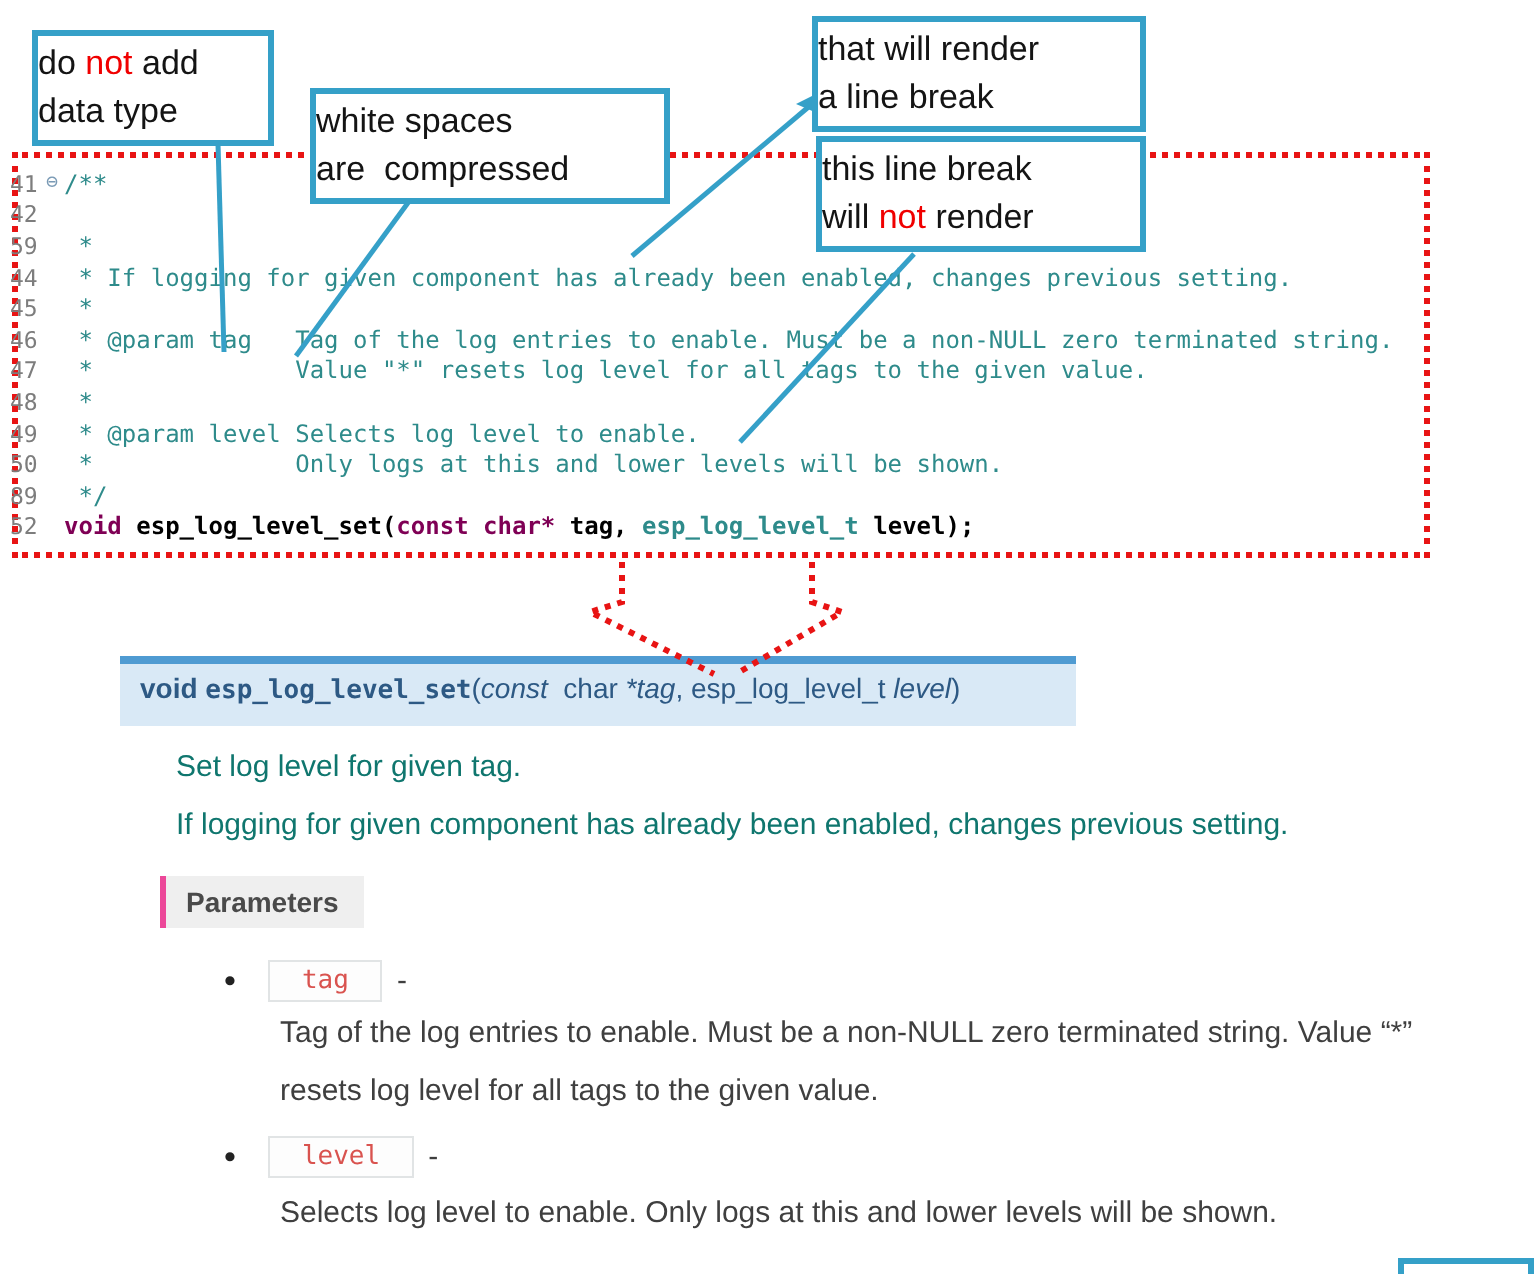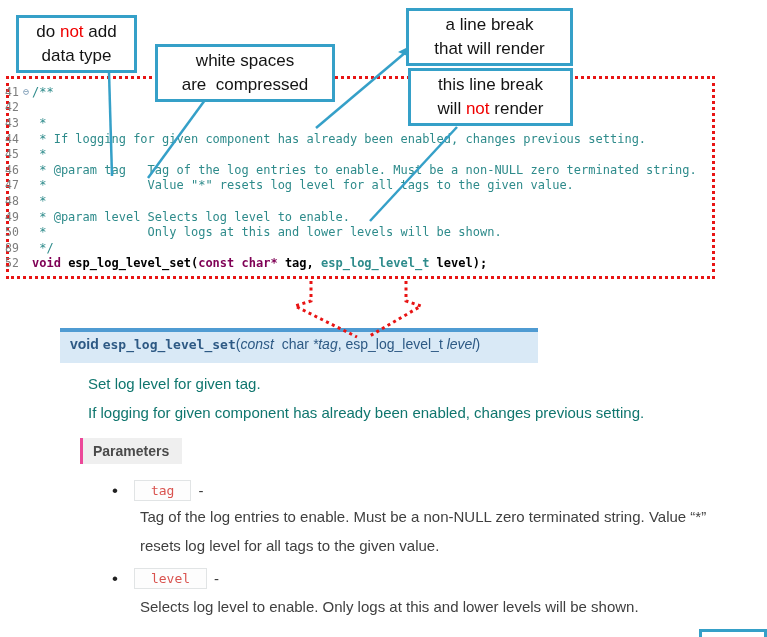--- a/index.html
+++ b/index.html
@@ -17,21 +17,21 @@
   .lnum{width:18px;color:#7d7d7d;font-size:11.5px;flex:none;}
   .fold{width:9px;flex:none;color:#7a9ab5;font-size:10px;line-height:10px;}
   .code{margin:0;white-space:pre;color:#2e8b8b;}
   .code span{white-space:pre;}
   .decl{color:#000;font-weight:bold;}
   .kw{color:#7f0055;font-weight:bold;}
   .fn{color:#000;font-weight:bold;}
   .ctype{color:#2e8b8b;font-weight:bold;}
   
   .callout{position:absolute;z-index:10;background:#fff;border:3px solid #35a0c8;
-           text-align:center;font-size:17px;color:#141414;padding:2px 0;}
+           font-size:17px;color:#141414;padding:2px 0;}
   .cline{line-height:24px;white-space:pre;}
   .red{color:#f00000;}
   
   .doc-text{position:absolute;color:#0f766e;font-size:15px;z-index:3;}
   .sigbar{position:absolute;left:60px;top:328px;width:468px;height:27px;z-index:3;
           background:#d9e9f6;border-top:4px solid #4f9bd2;
           padding:4px 0 0 10px;box-sizing:content-box;
           color:#2d5984;font-size:14px;white-space:pre;}
   .sigbar span{white-space:pre;}
   .s-ret{font-weight:bold;}
@@ -73,21 +73,21 @@
     <div class="crow">
       <span class="lnum">41</span>
       <span class="fold">⊖</span>
       <pre class="code">/**</pre>
     </div>
     <div class="crow">
       <span class="lnum">42</span>
       <span class="fold"></span>
     </div>
     <div class="crow">
-      <span class="lnum">43</span>
+      <span class="lnum">59</span>
       <span class="fold"></span>
       <pre class="code"> *</pre>
     </div>
     <div class="crow">
       <span class="lnum">44</span>
       <span class="fold"></span>
       <pre class="code"> * If logging for given component has already been enabled, changes previous setting.</pre>
     </div>
     <div class="crow">
       <span class="lnum">45</span>
@@ -133,22 +133,22 @@
 
   <div class="callout" style="left:16px;top:15px;width:115px;">
     <div class="cline"><span>do </span><span class="red">not</span><span> add</span></div>
     <div class="cline">data type</div>
   </div>
   <div class="callout" style="left:155px;top:44px;width:174px;">
     <div class="cline">white spaces</div>
     <div class="cline">are  compressed</div>
   </div>
   <div class="callout" style="left:406px;top:8px;width:161px;">
+    <div class="cline">that will render</div>
     <div class="cline">a line break</div>
-    <div class="cline">that will render</div>
   </div>
   <div class="callout" style="left:408px;top:68px;width:159px;">
     <div class="cline">this line break</div>
     <div class="cline"><span>will </span><span class="red">not</span><span> render</span></div>
   </div>
 
   <div class="sigbar"><span class="s-ret">void </span><span class="s-name">esp_log_level_set</span><span>(</span><span class="s-it">const</span><span>  </span><span>char </span><span class="s-it">*tag</span><span>, </span><span>esp_log_level_t </span><span class="s-it">level</span><span>)</span></div>
 
   <div class="doc-text" style="left:88px;top:375px;">Set log level for given tag.</div>
   <div class="doc-text" style="left:88px;top:404px;">If logging for given component has already been enabled, changes previous setting.</div>

